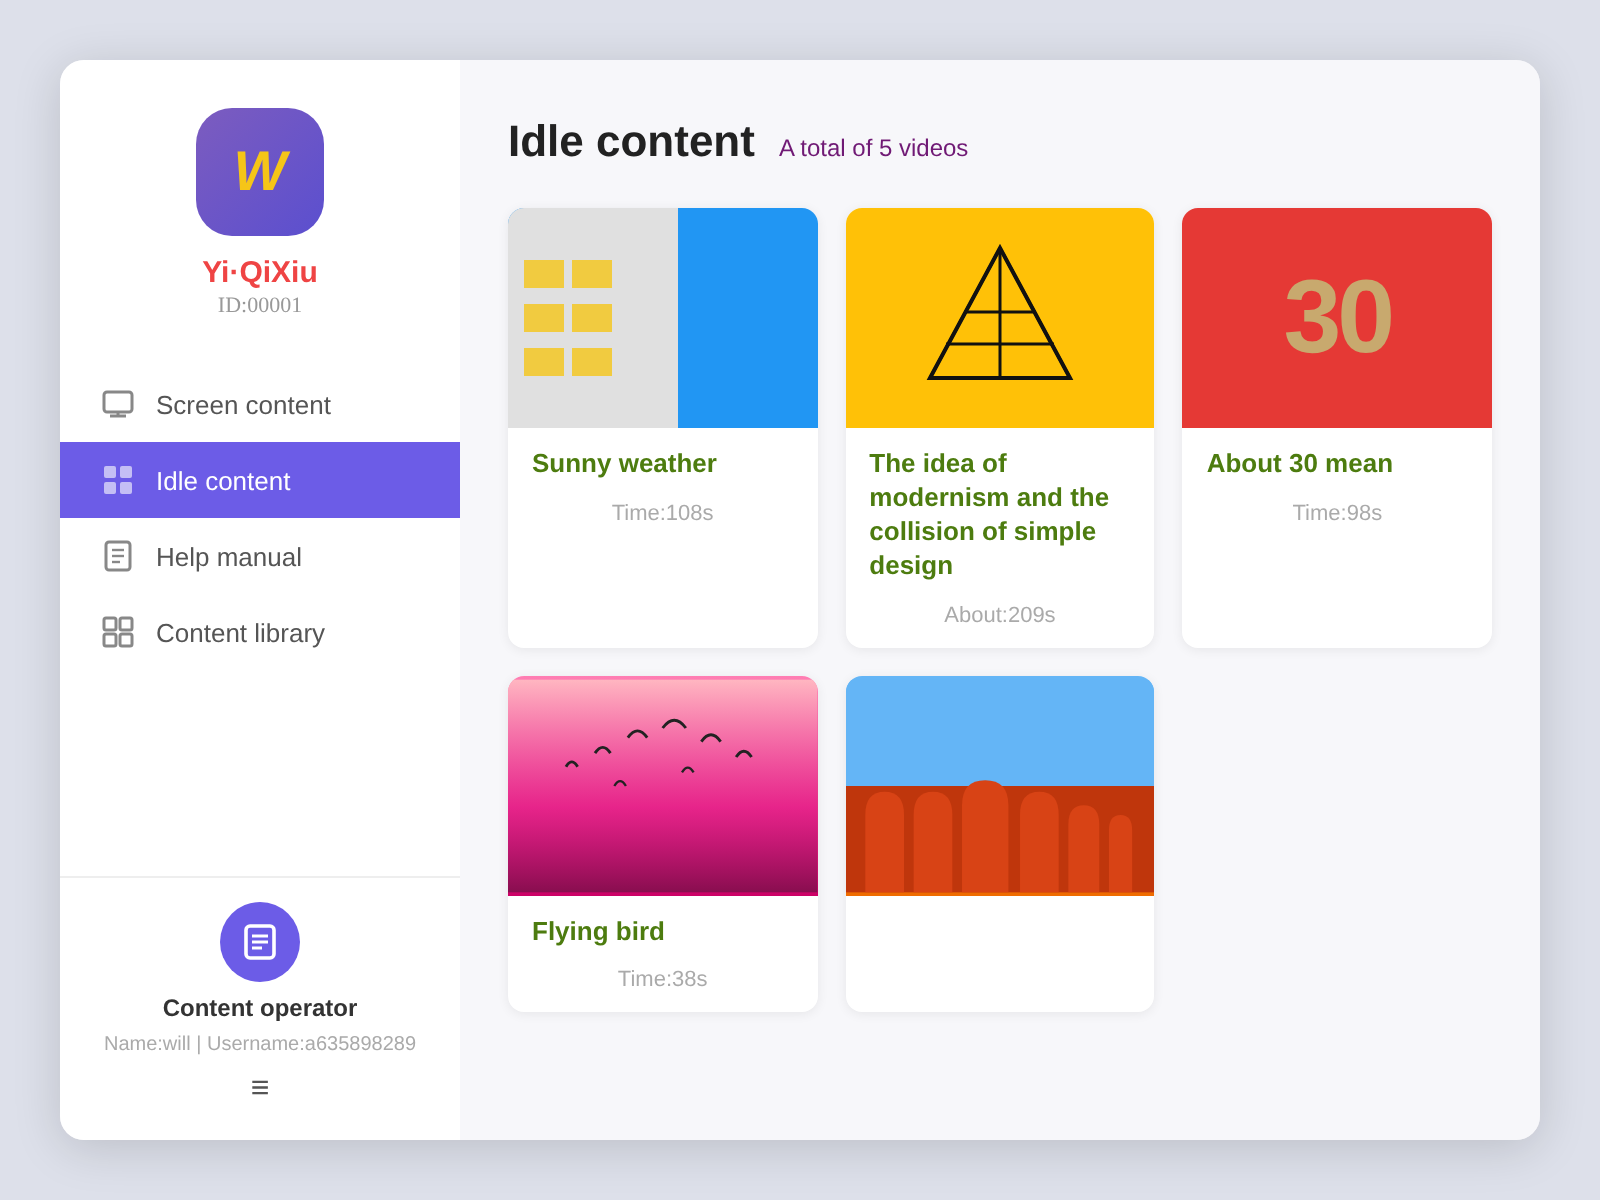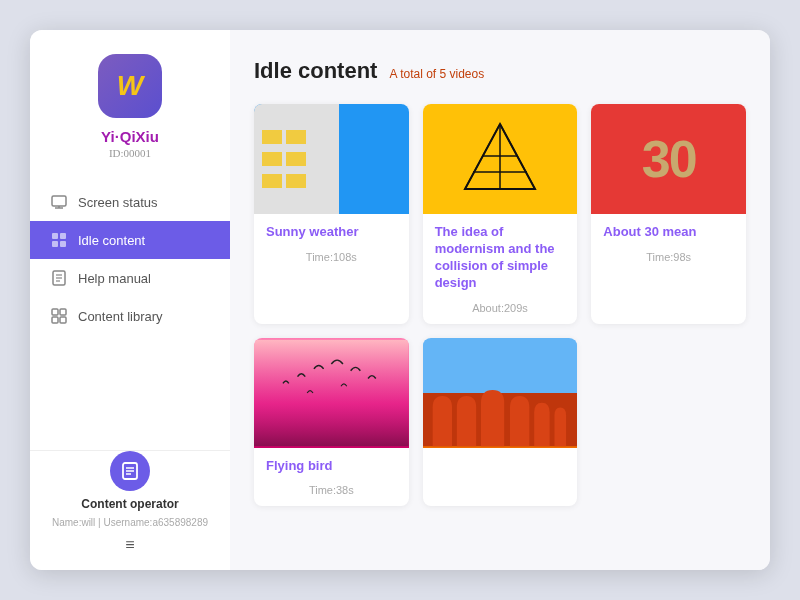--- a/index.html
+++ b/index.html
@@ -50,21 +50,21 @@
     }
     .avatar-icon span {
       color: #f5c518;
       font-size: 28px;
       font-weight: 900;
       font-style: italic;
     }
     .username {
       font-size: 15px;
       font-weight: 600;
-      color: #a21caf;
+      color: #ef4444;
     }
     .user-id {
       font-size: 11px;
       color: #999;
       margin-top: 2px;
       font-family: Liberation Serif, serif;
     }
     .nav-menu {
       width: 100%;
       flex: 1;
@@ -88,20 +88,21 @@
       height: 18px;
       flex-shrink: 0;
       display: flex;
       align-items: center;
       justify-content: center;
     }
     
     .sidebar-bottom {
       width: 100%;
       border-top: 1px solid #eee;
+      padding-top: 12px;
       display: flex;
       flex-direction: column;
       align-items: center;
       gap: 6px;
     }
     .operator-icon {
       width: 40px;
       height: 40px;
       background: #6c5ce7;
       border-radius: 50%;
@@ -139,21 +140,21 @@
       gap: 12px;
       margin-bottom: 20px;
     }
     .page-title {
       font-size: 22px;
       font-weight: 700;
       color: #222;
     }
     .page-subtitle {
       font-size: 12px;
-      color: #c2410c;
+      color: #701a75;
     }
     
     .video-grid {
       display: grid;
       grid-template-columns: repeat(3, 1fr);
       gap: 14px;
     }
     .video-card {
       background: #fff;
       border-radius: 8px;
@@ -227,21 +228,21 @@
       background: linear-gradient(180deg, #64b5f6 40%, #ef6c00 40%);
       display: flex;
       align-items: flex-end;
     }
     .video-info {
       padding: 10px 12px 10px;
     }
     .video-title {
       font-size: 13px;
       font-weight: 600;
-      color: #8b5cf6;
+      color: #4d7c0f;
       margin-bottom: 10px;
       line-height: 1.3;
     }
     .video-time {
       font-size: 11px;
       color: #aaa;
       text-align: center;
     }
   </style>
 </head>
@@ -260,21 +261,21 @@
 
     <nav class="nav-menu">
       <div class="nav-item">
         <span class="nav-icon">
           <svg width="16" height="16" viewBox="0 0 16 16" fill="none">
             <rect x="1" y="2" width="14" height="10" rx="1.5" stroke="#888" stroke-width="1.5" fill="none"></rect>
             <line x1="4" y1="14" x2="12" y2="14" stroke="#888" stroke-width="1.5"></line>
             <line x1="8" y1="12" x2="8" y2="14" stroke="#888" stroke-width="1.5"></line>
           </svg>
         </span>
-        <span>Screen status</span>
+        <span>Screen content</span>
       </div>
       <div class="nav-item active">
         <span class="nav-icon">
           <svg width="16" height="16" viewBox="0 0 16 16" fill="none">
             <rect x="1" y="1" width="6" height="6" rx="1" fill="rgba(255,255,255,0.6)"></rect>
             <rect x="9" y="1" width="6" height="6" rx="1" fill="rgba(255,255,255,0.6)"></rect>
             <rect x="1" y="9" width="6" height="6" rx="1" fill="rgba(255,255,255,0.6)"></rect>
             <rect x="9" y="9" width="6" height="6" rx="1" fill="rgba(255,255,255,0.6)"></rect>
           </svg>
         </span>

